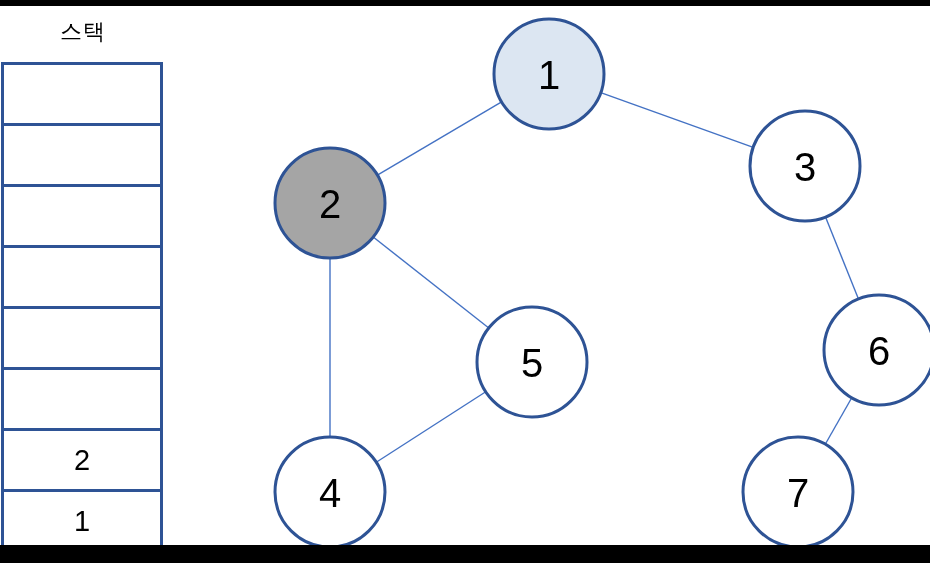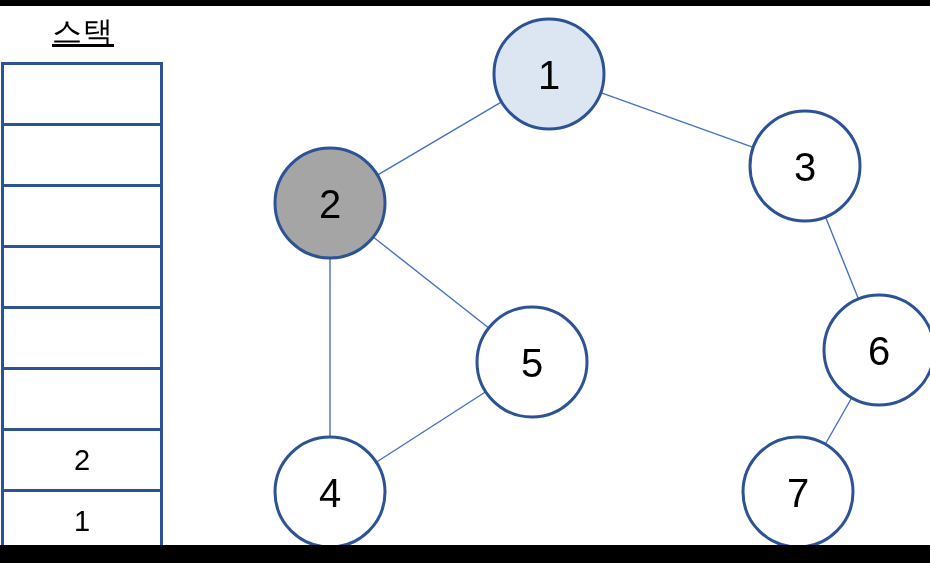--- a/index.html
+++ b/index.html
@@ -10,21 +10,21 @@
 
   
   #canvas{position:absolute;left:0;top:6px;width:930px;height:539px;
           background:#ffffff;overflow:hidden;}
 
   
   #stack-panel{position:absolute;left:0px;top:0px;width:166px;height:539px;}
 
   #stack-title{position:absolute;left:0;top:2px;width:166px;height:48px;
     display:flex;align-items:center;justify-content:center;
-    font-size:30px;color:#000;letter-spacing:1px;line-height:1;text-decoration:underline;}
+    font-size:22px;color:#000;letter-spacing:1px;line-height:1;}
 
   #stack-cells{position:absolute;left:1px;top:56px;width:162px;
     border-left:3px solid #2E5395;border-right:3px solid #2E5395;
     border-top:3px solid #2E5395;box-sizing:border-box;}
 
   .stack-cell{height:61px;box-sizing:border-box;
     border-bottom:3px solid #2E5395;background:#fff;
     display:flex;align-items:center;justify-content:center;
     font-size:29px;color:#000;}
   .stack-cell.last{border-bottom:2px solid #2E5395;}

